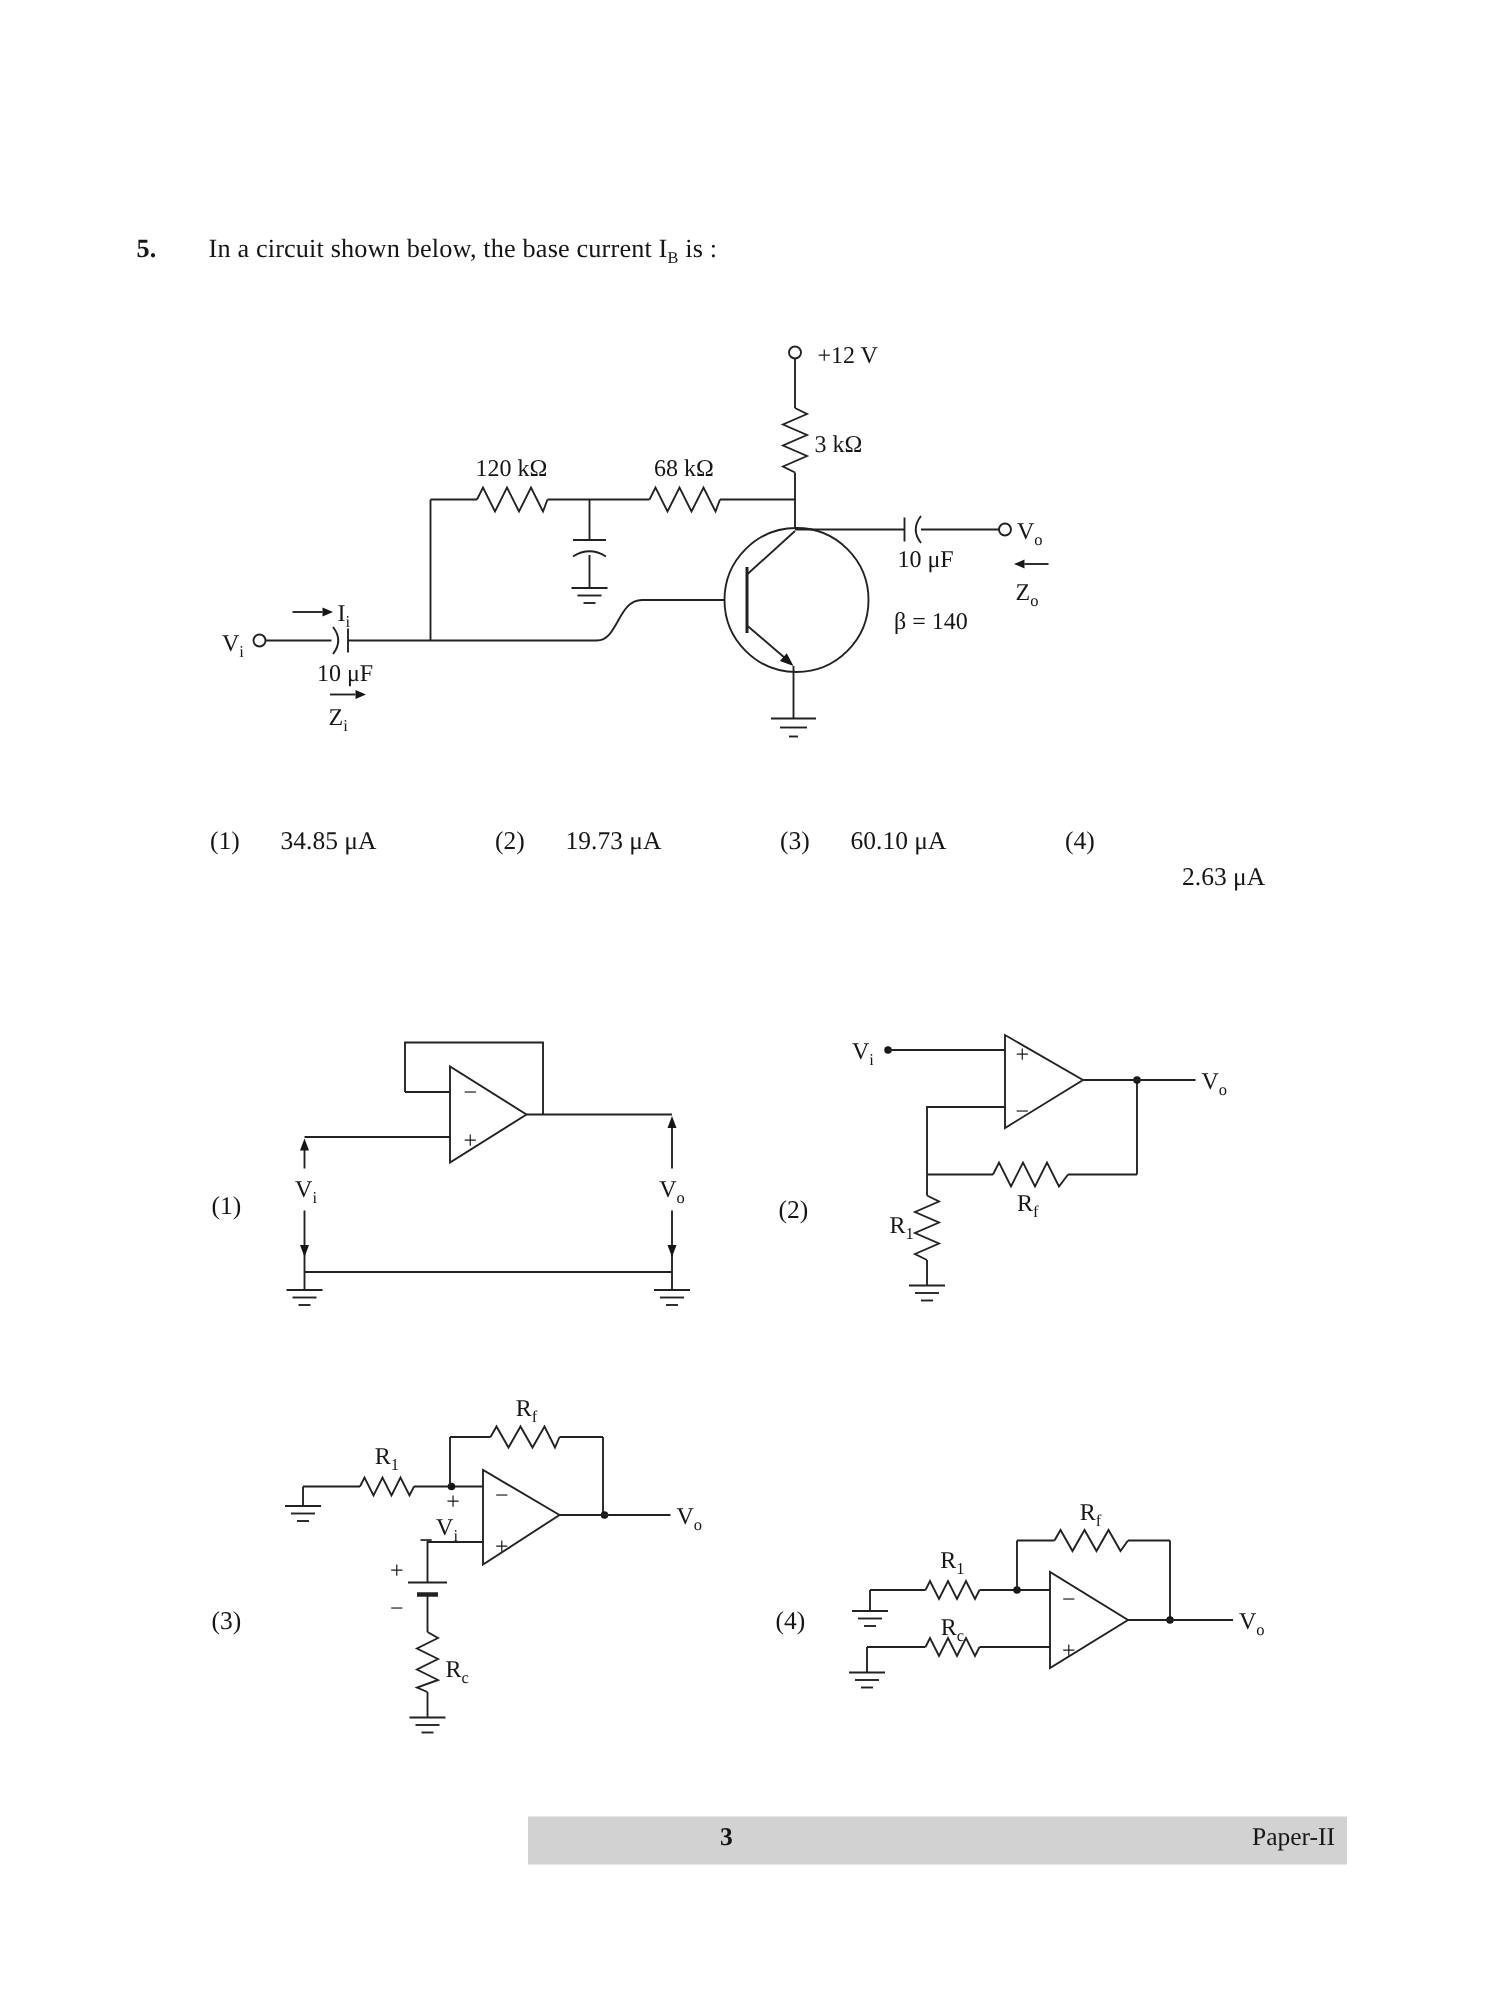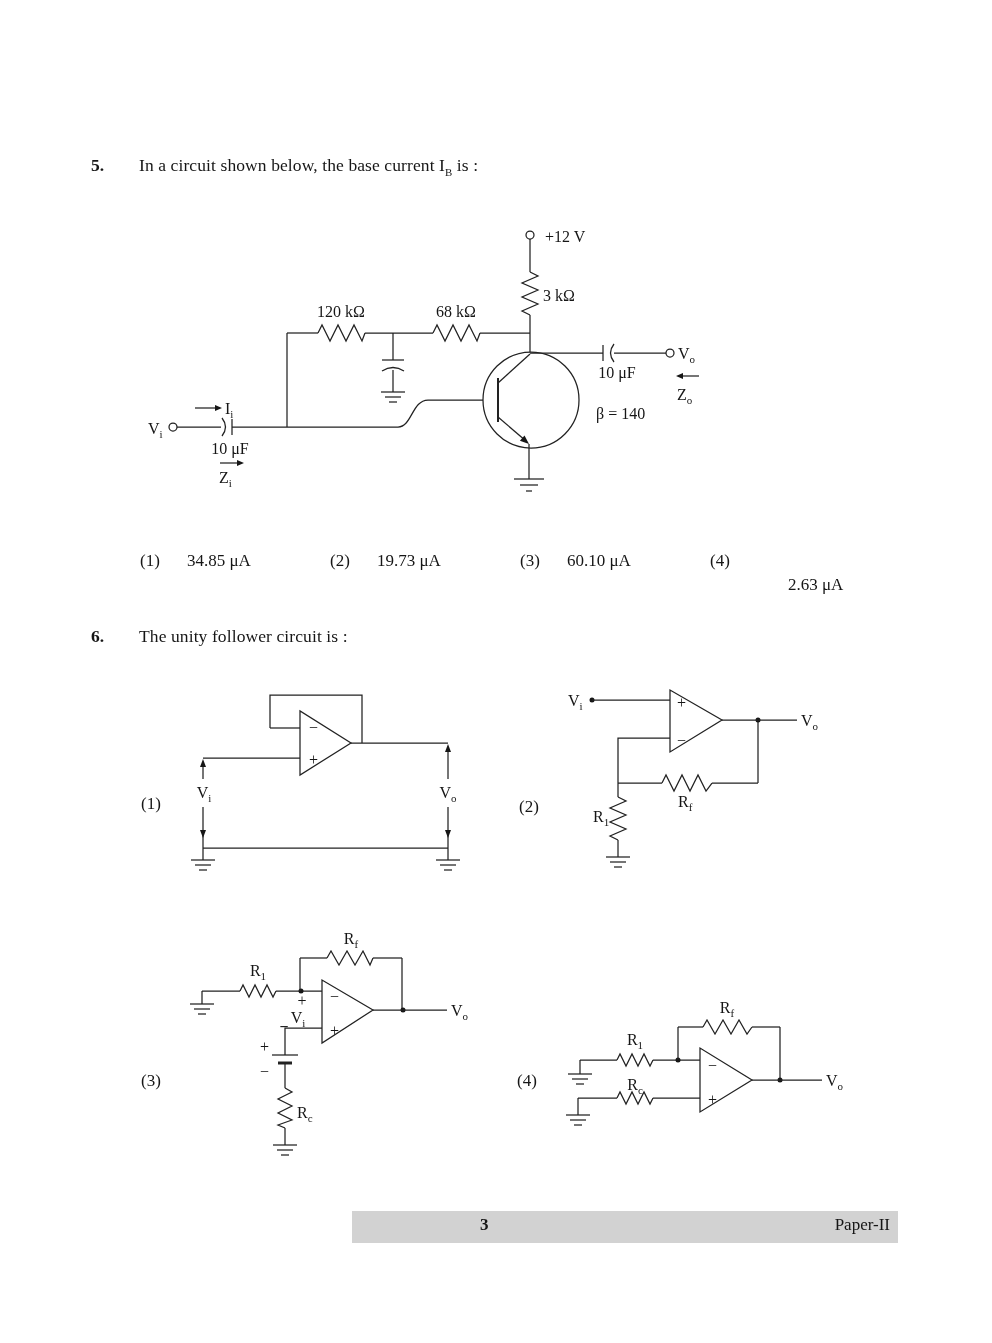--- a/index.html
+++ b/index.html
@@ -127,23 +127,20 @@
 
   <span class="opt" style="left:140px;top:551px;">(1)</span>
   <span class="opt" style="left:187px;top:551px;">34.85 μA</span>
   <span class="opt" style="left:330px;top:551px;">(2)</span>
   <span class="opt" style="left:377px;top:551px;">19.73 μA</span>
   <span class="opt" style="left:520px;top:551px;">(3)</span>
   <span class="opt" style="left:567px;top:551px;">60.10 μA</span>
   <span class="opt" style="left:710px;top:551px;">(4)</span>
   <span class="opt" style="left:756px;top:575px;margin-left:32px;">2.63 μA</span>
 
-  <div class="qrow" style="top:626px;">
-    <span class="qnum">6.</span><span class="qtext">The unity follower circuit is :</span>
-  </div>
 
   <span class="optnum" style="left:141px;top:794px;">(1)</span>
   <svg class="abs" style="left:190px;top:685px;" width="280" height="205" viewBox="0 0 280 205">
     <g>
       <path d="M 110,26 L 110,90 L 161,58 Z"></path>
       <text class="sign" x="119" y="48">−</text>
       <text class="sign" x="119" y="80">+</text>
     </g>
     <g>
       <polyline points="80,43 80,10 172,10 172,58"></polyline>

